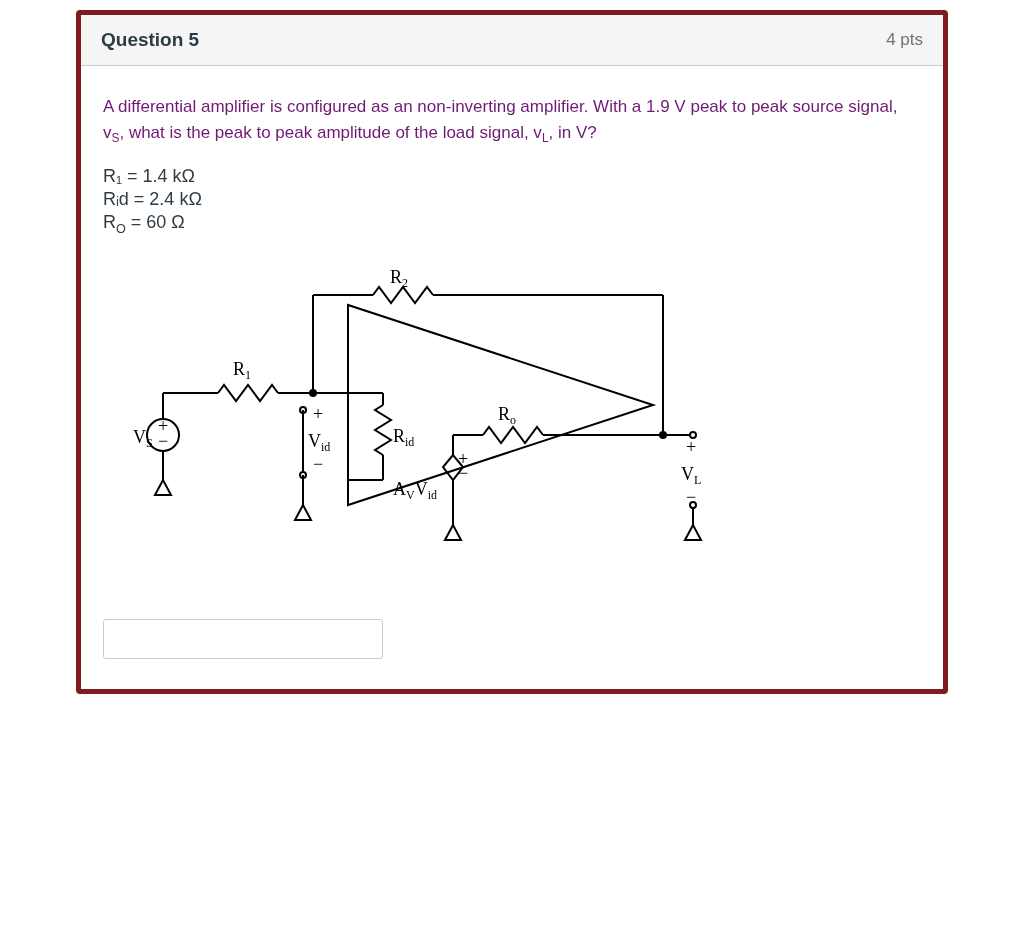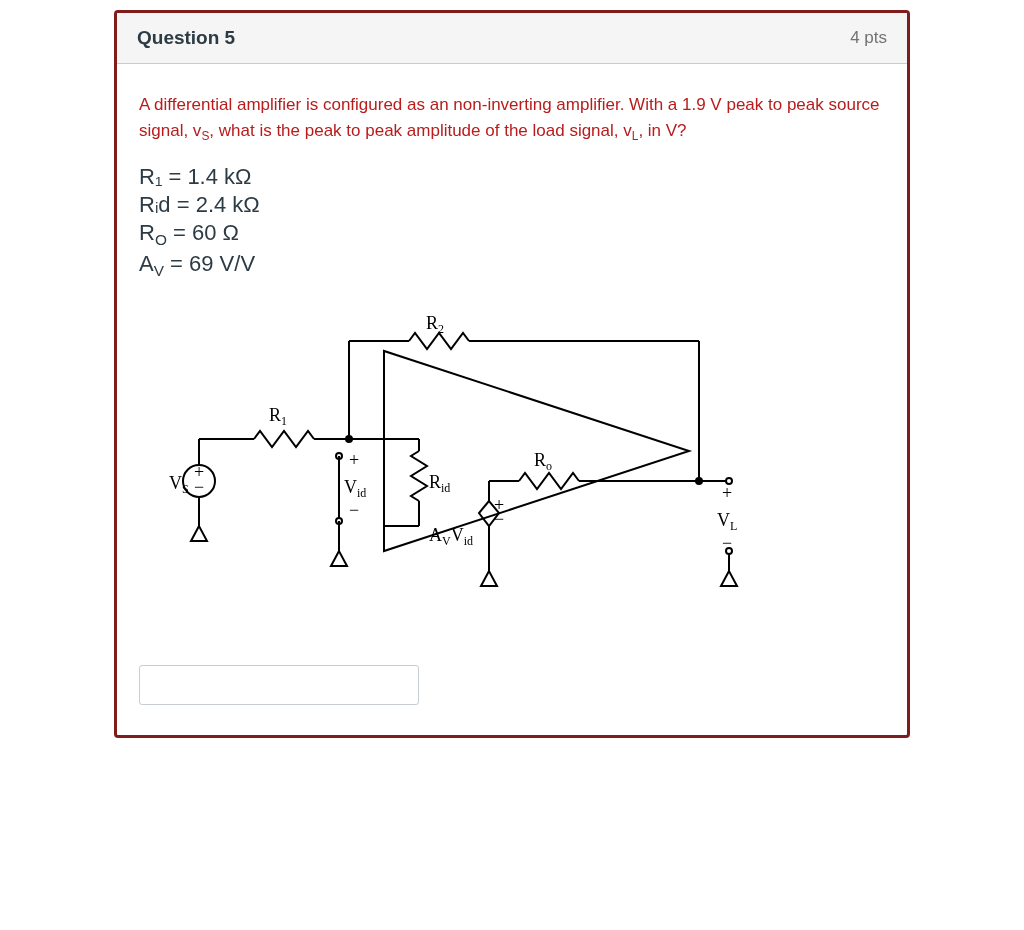--- a/index.html
+++ b/index.html
@@ -4,23 +4,23 @@
 <style>
   body {
     margin: 0;
     padding: 10px;
     font-family: "Helvetica Neue", Helvetica, Arial, sans-serif;
     background: #fff;
     color: #2d3b45;
     font-size: 16px;
   }
   .question-card {
-    border: 3px solid #7f1d1d;
+    border: 5px solid #7f1d1d;
     border-radius: 4px;
-    width: 796px;
+    width: 872px;
     box-sizing: border-box;
     margin: 0 auto;
   }
   .question-header {
     display: flex;
     justify-content: space-between;
     align-items: center;
     padding: 14px 20px;
     border-bottom: 1px solid #c7cdd1;
     background: #f5f5f5;
@@ -34,25 +34,25 @@
     font-size: 17px;
     color: #737373;
   }
   .question-body {
     padding: 28px 22px 30px 22px;
   }
   .prompt {
     font-size: 17px;
     line-height: 1.5;
     margin-bottom: 18px;
-    color: #b91c1c;
+    color: #701a75;
   }
   .params p {
     margin: 2px 0;
-    font-size: 22px;
+    font-size: 18px;
   }
   sub { font-size: 0.7em; }
   .circuit-wrap {
     margin-top: 10px;
     margin-bottom: 40px;
   }
   .answer-input {
     width: 280px;
     height: 40px;
     border: 1px solid #c7cdd1;
@@ -77,21 +77,20 @@
   <div class="question-body">
 
     <div class="prompt">
       <span>A differential amplifier is configured as an non-inverting amplifier. With a 1.9 V peak to peak source signal, v</span><sub>S</sub><span>, what is the peak to peak amplitude of the load signal, v</span><sub>L</sub><span>, in V?</span>
     </div>
 
     <div class="params">
       <p>R₁ = 1.4 kΩ</p>
       <p>Rᵢd = 2.4 kΩ</p>
       <p><span>R</span><sub>O</sub><span> = 60 Ω</span></p>
-      <p><span>A</span><sub>V</sub><span> = 69 V/V</span></p>
     </div>
 
     <div class="circuit-wrap">
       <svg width="600" height="330" viewBox="0 0 600 330">
         <g stroke="#000" stroke-width="2" fill="none">
 
           <path d="M245 60 L245 260 L550 160 Z"></path>
 
           <circle cx="60" cy="190" r="16"></circle>
           <line x1="60" y1="174" x2="60" y2="148"></line>

